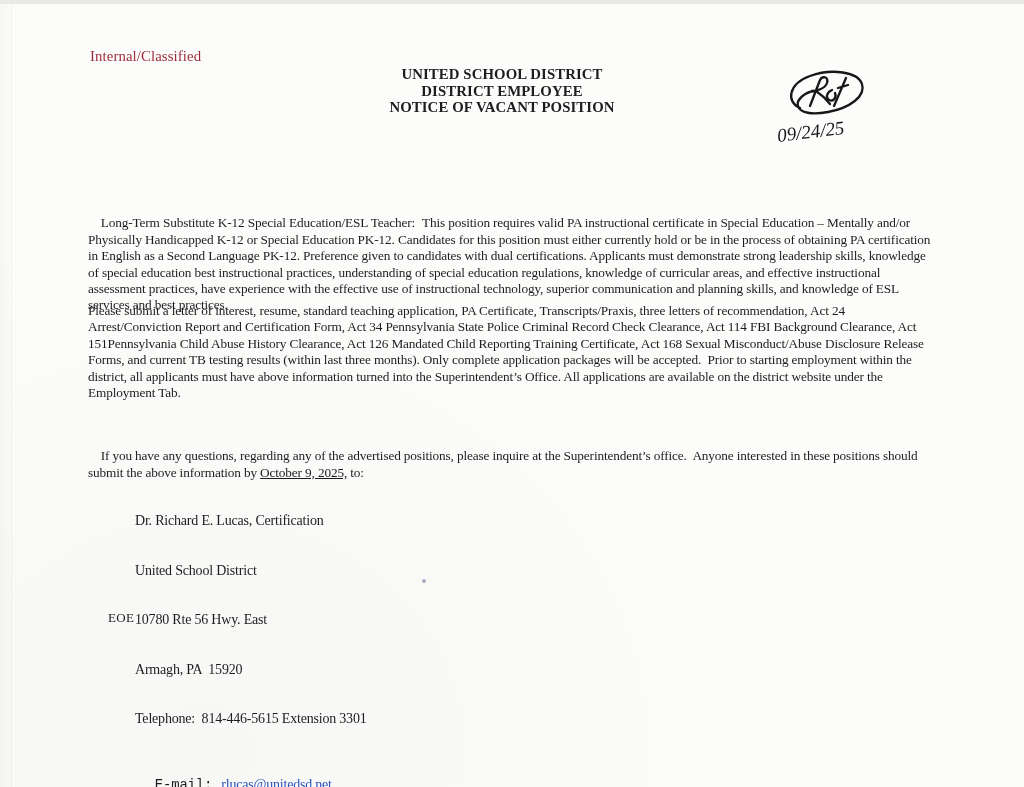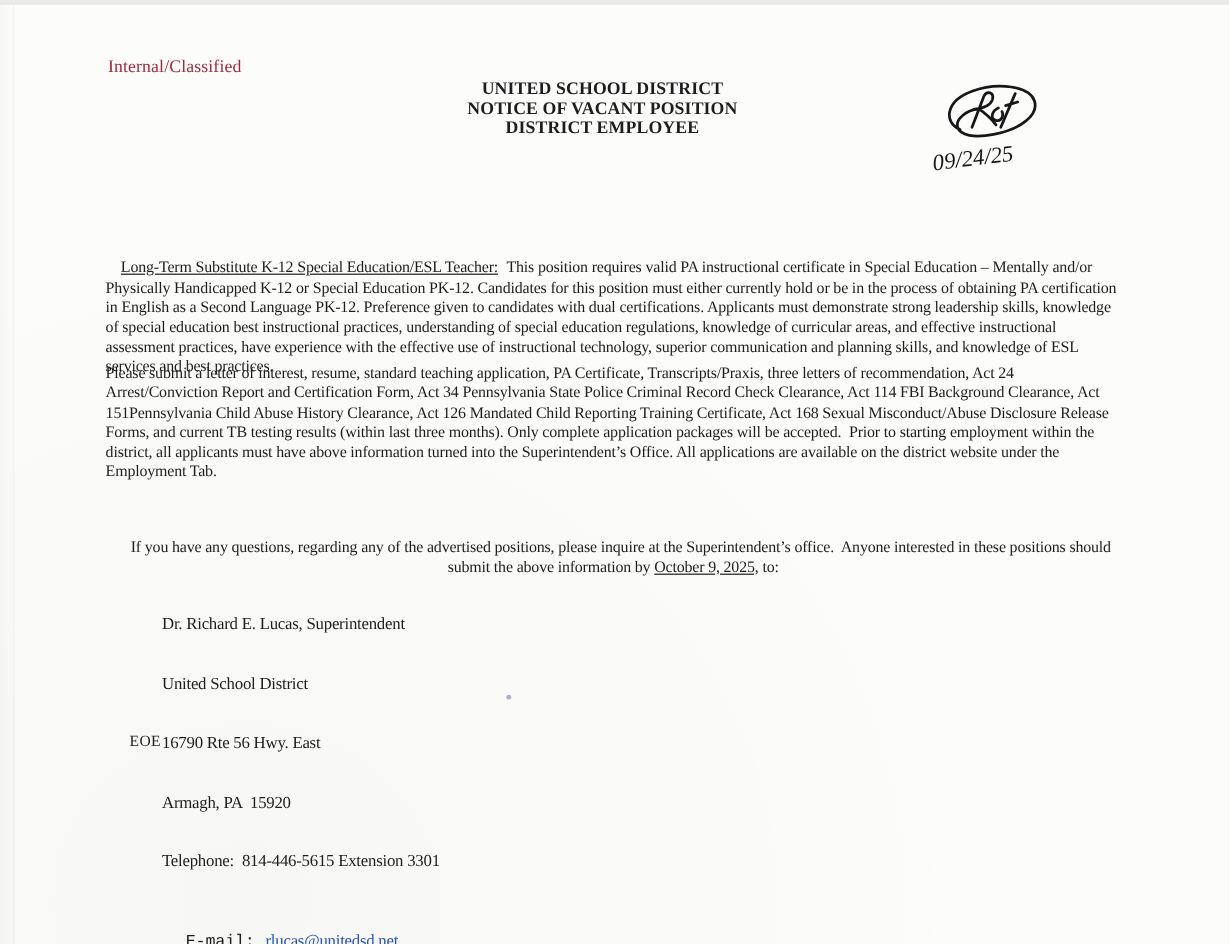--- a/index.html
+++ b/index.html
@@ -65,23 +65,22 @@
     left: 88px;
     width: 846px;
     margin: 0;
     font-size: 13.3px;
     line-height: 16.4px;
     letter-spacing: -0.15px;
     white-space: pre-wrap;
   }
   .para-position   { top: 195px; }
   .para-submission { top: 299px; }
-  .para-questions  { top: 428px; text-align: center; }
+  .para-questions  { top: 428px; }
   .position-title {
-    text-decoration: underline;
     padding-right: 7px;
   }
   .deadline { text-decoration: underline; }
   .contact {
     position: absolute;
     left: 135px; top: 476px;
     font-size: 14px;
     line-height: 16.5px;
     letter-spacing: -0.2px;
     white-space: pre-wrap;
@@ -108,22 +107,22 @@
 </head>
 <body>
 
 <div class="page">
   <div class="scan-edge-line"></div>
 
   <div class="classification">Internal/Classified</div>
 
   <div class="header-block">
     <div>UNITED SCHOOL DISTRICT</div>
+    <div>DISTRICT EMPLOYEE</div>
     <div>NOTICE OF VACANT POSITION</div>
-    <div>DISTRICT EMPLOYEE</div>
   </div>
 
   <svg class="signature-svg" viewBox="0 0 134 90" aria-hidden="true">
 
     <path d="M 34 44 C 20 38, 22 20, 44 12 C 66 4, 92 8, 96 20 C 100 32, 84 44, 62 48 C 46 51, 34 49, 32 42 C 30 35, 40 28, 48 27"></path>
     <path d="M 44 42 L 54 16 C 56 12, 63 12, 61 19 C 59 25, 50 27, 46 27 M 50 27 C 56 31, 60 35, 64 40"></path>
     <path d="M 66 26 C 61 28, 59 34, 63 36 C 67 38, 71 34, 69 29"></path>
     <path d="M 80 14 L 68 42 M 72 24 L 82 21"></path>
 
     <text x="12" y="78" transform="rotate(-7 12 78)">09/24/25</text>
@@ -134,23 +133,23 @@
     <span class="position-title">Long-Term Substitute K-12 Special Education/ESL Teacher:</span><span>This position requires valid PA instructional certificate in Special Education – Mentally and/or Physically Handicapped K-12 or Special Education PK-12. Candidates for this position must either currently hold or be in the process of obtaining PA certification in English as a Second Language PK-12. Preference given to candidates with dual certifications. Applicants must demonstrate strong leadership skills, knowledge of special education best instructional practices, understanding of special education regulations, knowledge of curricular areas, and effective instructional assessment practices, have experience with the effective use of instructional technology, superior communication and planning skills, and knowledge of ESL services and best practices.</span>
   </p>
 
   <p class="para para-submission">Please submit a letter of interest, resume, standard teaching application, PA Certificate, Transcripts/Praxis, three letters of recommendation, Act 24 Arrest/Conviction Report and Certification Form, Act 34 Pennsylvania State Police Criminal Record Check Clearance, Act 114 FBI Background Clearance, Act 151Pennsylvania Child Abuse History Clearance, Act 126 Mandated Child Reporting Training Certificate, Act 168 Sexual Misconduct/Abuse Disclosure Release Forms, and current TB testing results (within last three months). Only complete application packages will be accepted.  Prior to starting employment within the district, all applicants must have above information turned into the Superintendent’s Office. All applications are available on the district website under the Employment Tab.</p>
 
   <p class="para para-questions">
     <span>If you have any questions, regarding any of the advertised positions, please inquire at the Superintendent’s office.  Anyone interested in these positions should submit the above information by </span><span class="deadline">October 9, 2025,</span><span> to:</span>
   </p>
 
   <div class="contact">
-    <div>Dr. Richard E. Lucas, Superintendent</div>
+    <div>Dr. Richard E. Lucas, Certification</div>
     <div>United School District</div>
-    <div>16790 Rte 56 Hwy. East</div>
+    <div>10780 Rte 56 Hwy. East</div>
     <div>Armagh, PA  15920</div>
     <div>Telephone:  814-446-5615 Extension 3301</div>
     <div>
       <span class="email-label">E-mail:</span><a class="email-link">rlucas@unitedsd.net</a>
     </div>
   </div>
 
   <div class="footer-eoe">EOE</div>
 
   <div class="scan-speck"></div>

